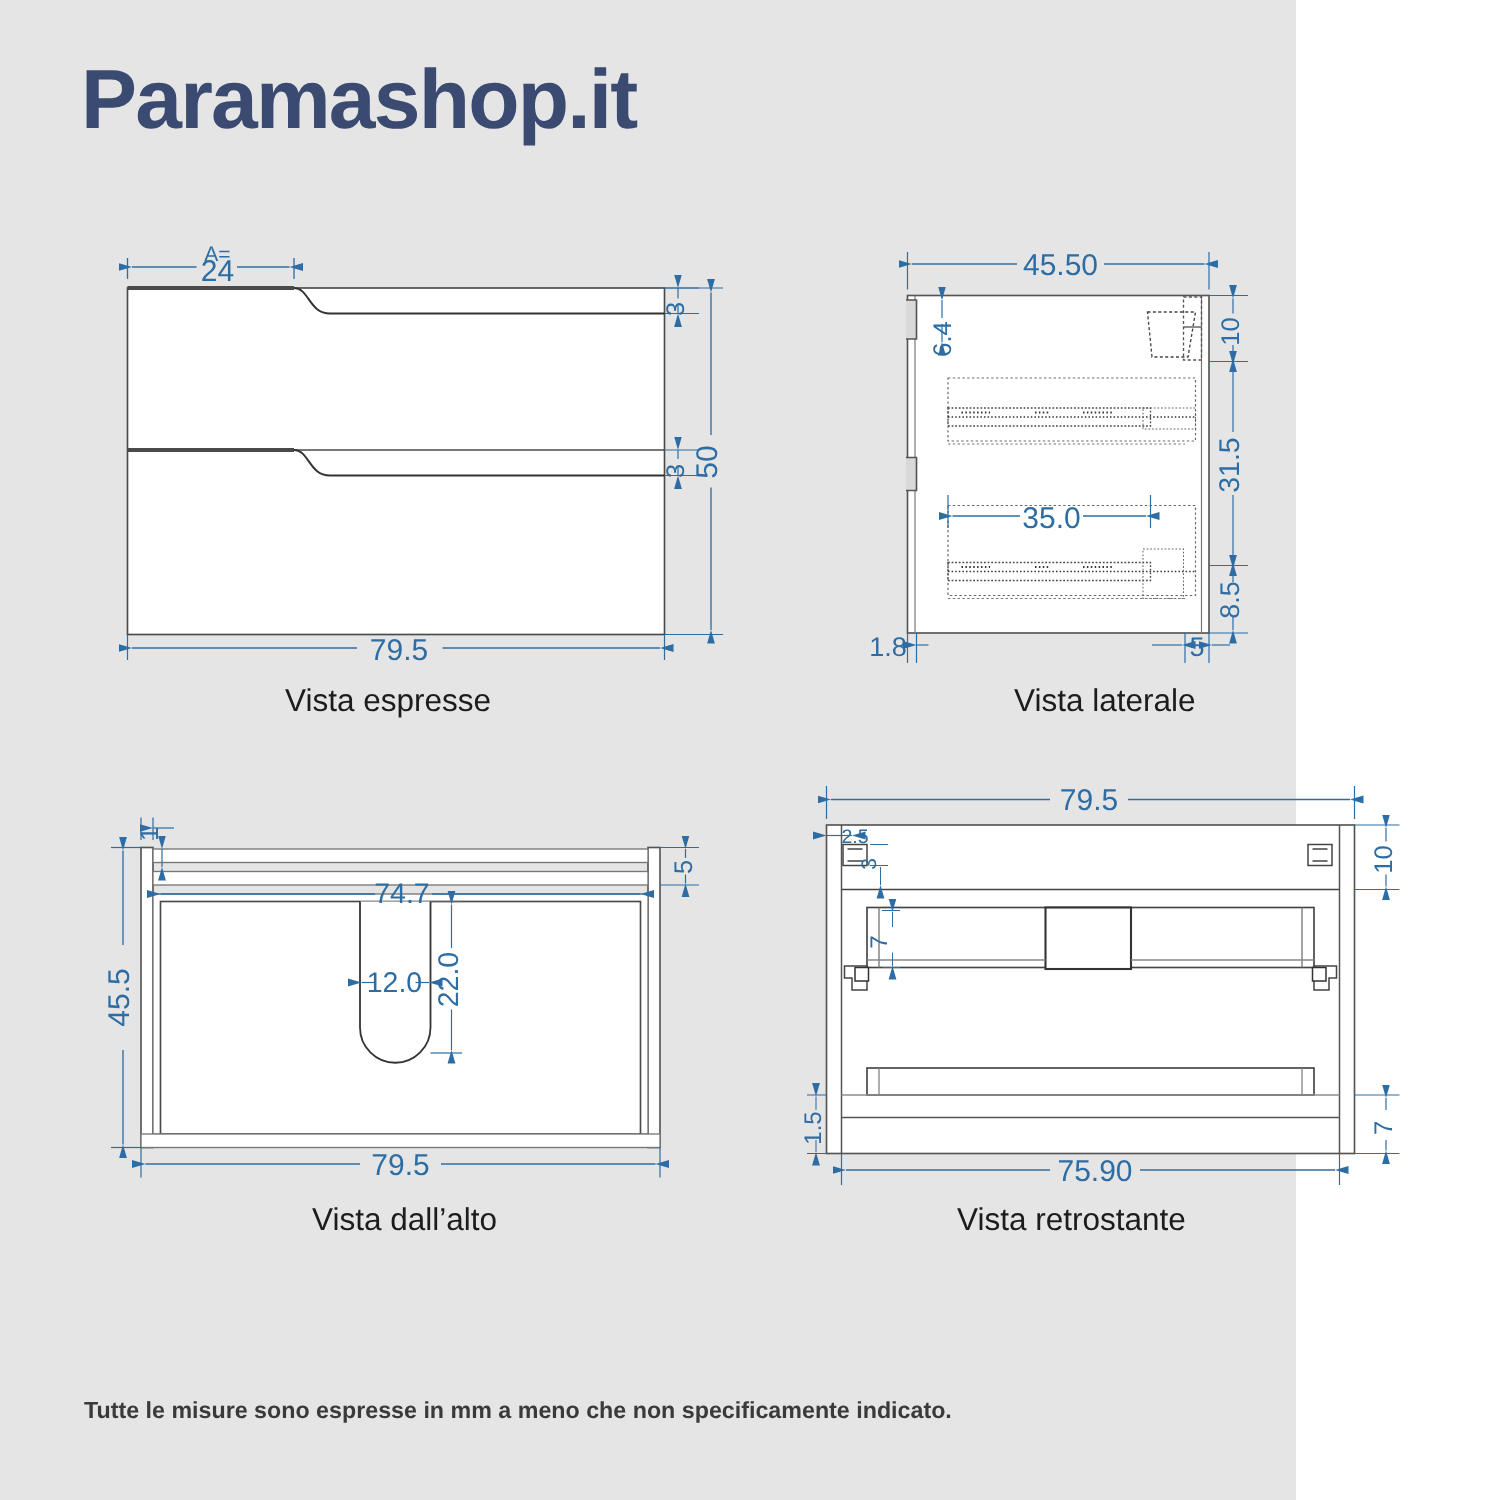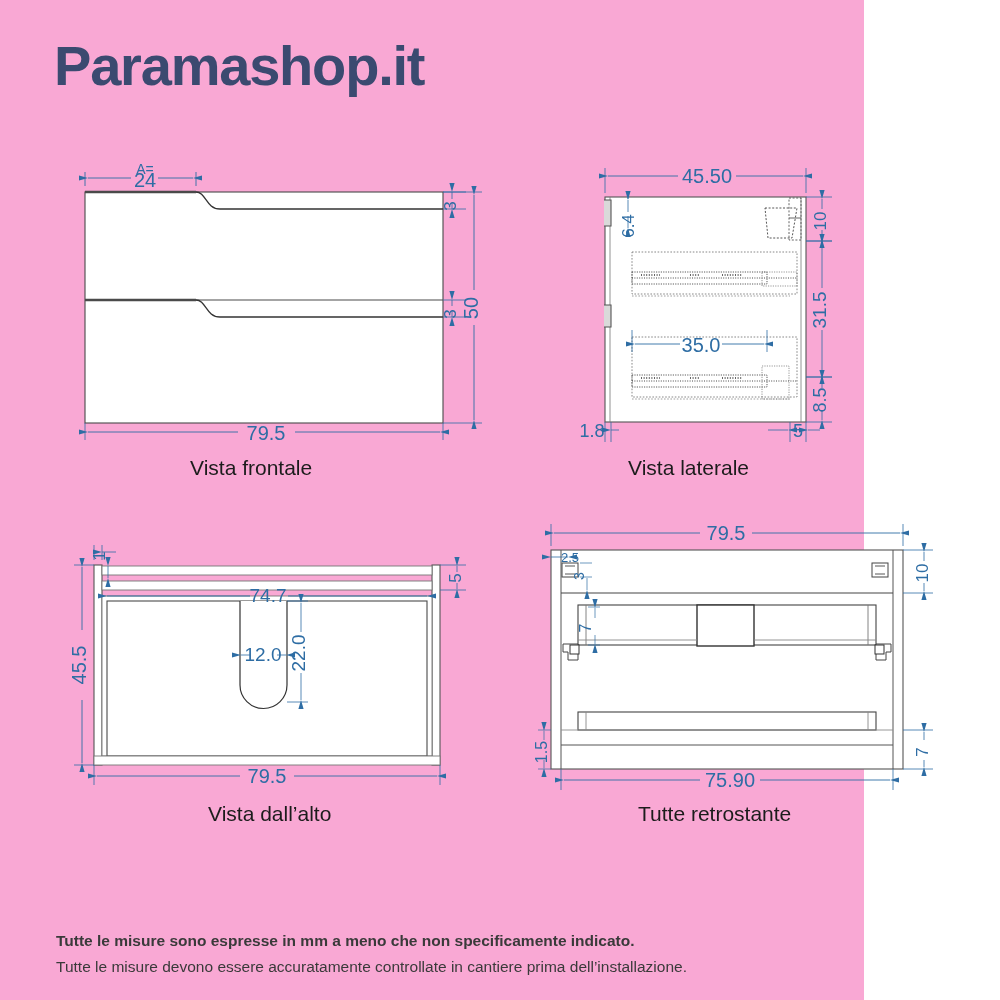--- a/index.html
+++ b/index.html
@@ -12,21 +12,21 @@
     height: 1000px;
     font-family: "Liberation Sans", sans-serif;
     color: #222;
     position: relative;
     overflow: hidden;
   }
   #page {
     position: relative;
     width: 864px;
     height: 1000px;
-    background: #f9a8d4;
+    background: #e5e5e5;
   }
   .logo {
     position: absolute;
     left: 54px;
     top: 38px;
     font-family: "Liberation Sans", sans-serif;
     font-weight: bold;
     font-size: 56px;
     letter-spacing: -1.2px;
     color: #3b4a70;
@@ -34,21 +34,21 @@
     white-space: nowrap;
   }
   .caption {
     position: absolute;
     font-family: "Liberation Sans", sans-serif;
     font-size: 21px;
     color: #1c1c1c;
     white-space: nowrap;
   }
   .cap-front  { left: 190px; top: 456px; }
-  .cap-side   { left: 628px; top: 456px; }
+  .cap-side   { left: 676px; top: 456px; }
   .cap-top    { left: 208px; top: 802px; }
   .cap-rear   { left: 638px; top: 802px; }
   .footer {
     position: absolute;
     left: 56px;
     font-family: "Liberation Sans", sans-serif;
     font-size: 15.5px;
     color: #3a3a3a;
     white-space: nowrap;
   }
@@ -398,21 +398,20 @@
         <path d="M893,769 L893,790" stroke="#2e6da4" stroke-width="0.8"></path>
         <path d="M564,780 L700,780" stroke="#2e6da4" stroke-width="0.9" marker-start="url(#arrL)"></path>
         <path d="M760,780 L890,780" stroke="#2e6da4" stroke-width="0.9" marker-end="url(#arrR)"></path>
         <text x="730" y="787" font-family="Liberation Sans, sans-serif" font-size="20" fill="#2e6da4" text-anchor="middle">75.90</text>
       </g>
     </g>
 
     </g>
   </svg>
 
-  <div class="caption cap-front">Vista frontale</div>
+  <div class="caption cap-front">Vista espresse</div>
   <div class="caption cap-side">Vista laterale</div>
   <div class="caption cap-top">Vista dall’alto</div>
-  <div class="caption cap-rear">Tutte retrostante</div>
+  <div class="caption cap-rear">Vista retrostante</div>
 
   <div class="footer footer-1">Tutte le misure sono espresse in mm a meno che non specificamente indicato.</div>
-  <div class="footer footer-2">Tutte le misure devono essere accuratamente controllate in cantiere prima dell’installazione.</div>
 
 </div>
 
 </body></html>

